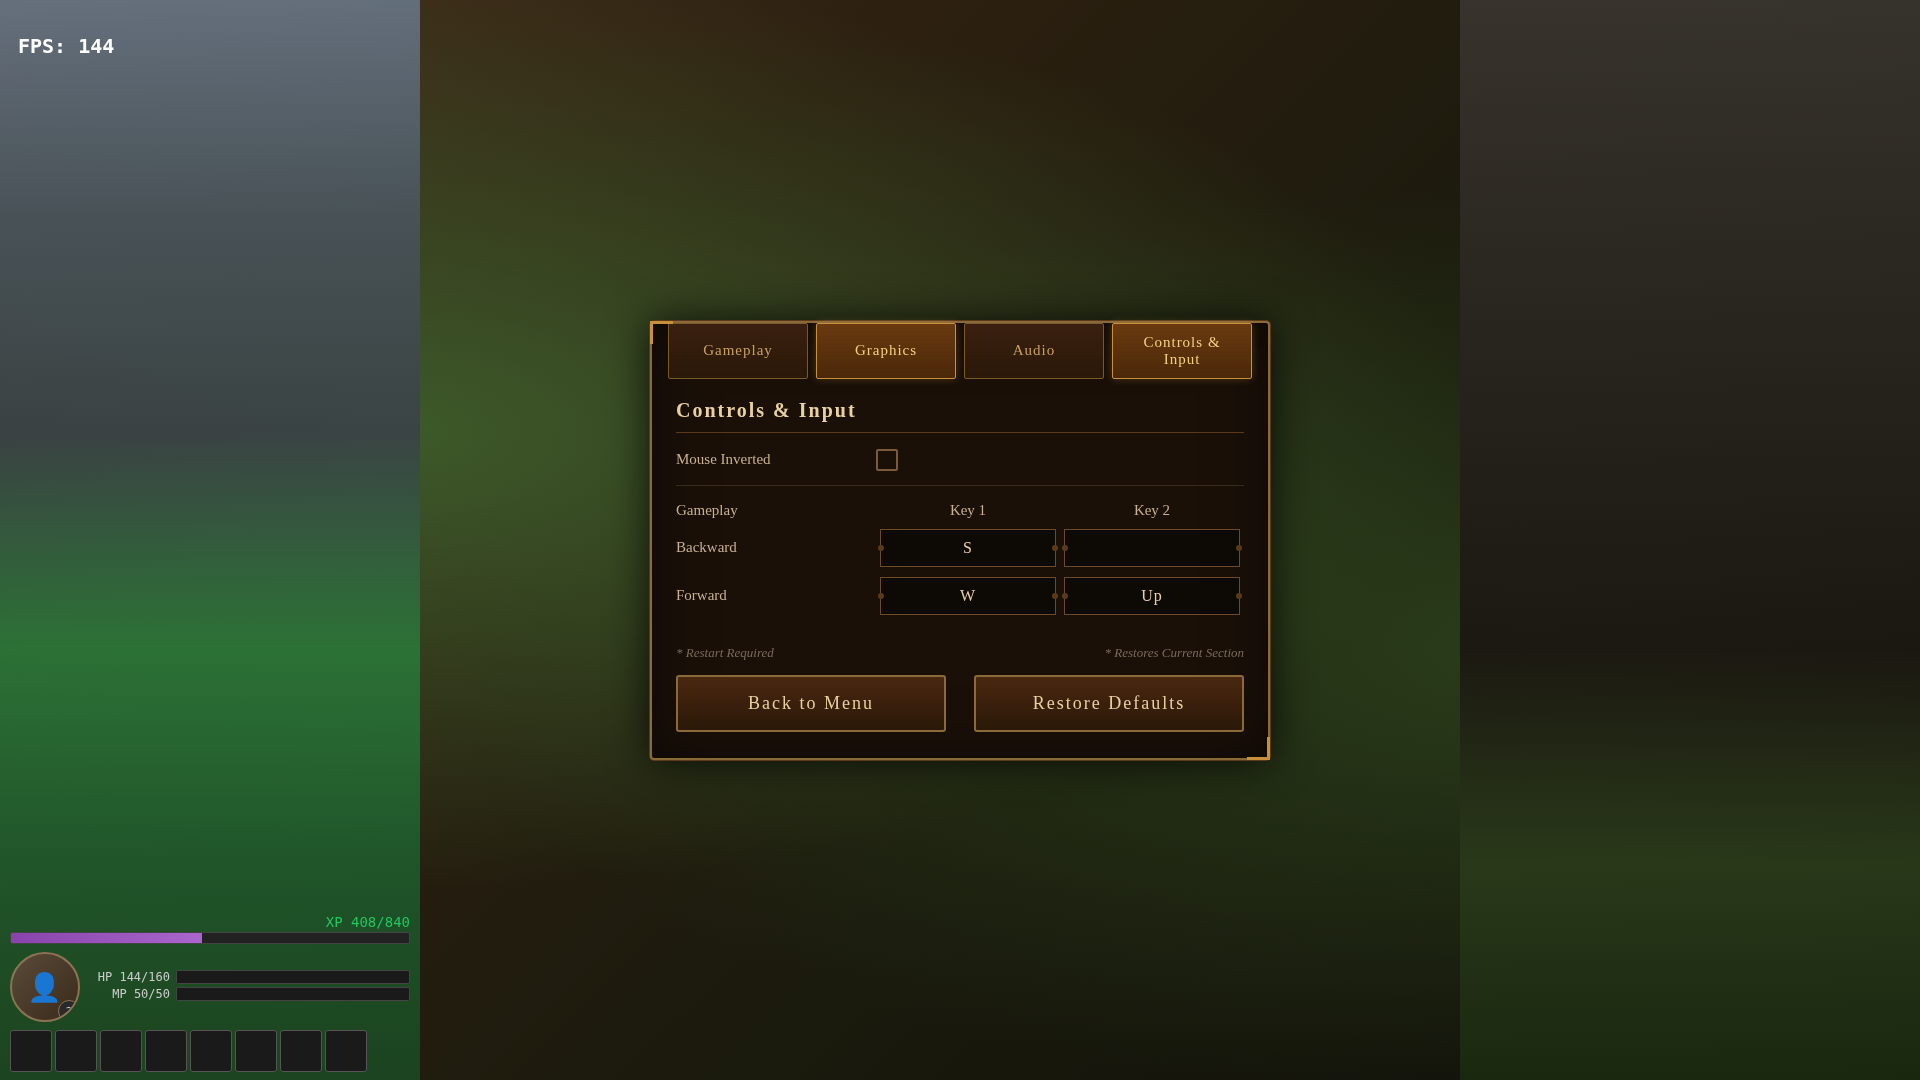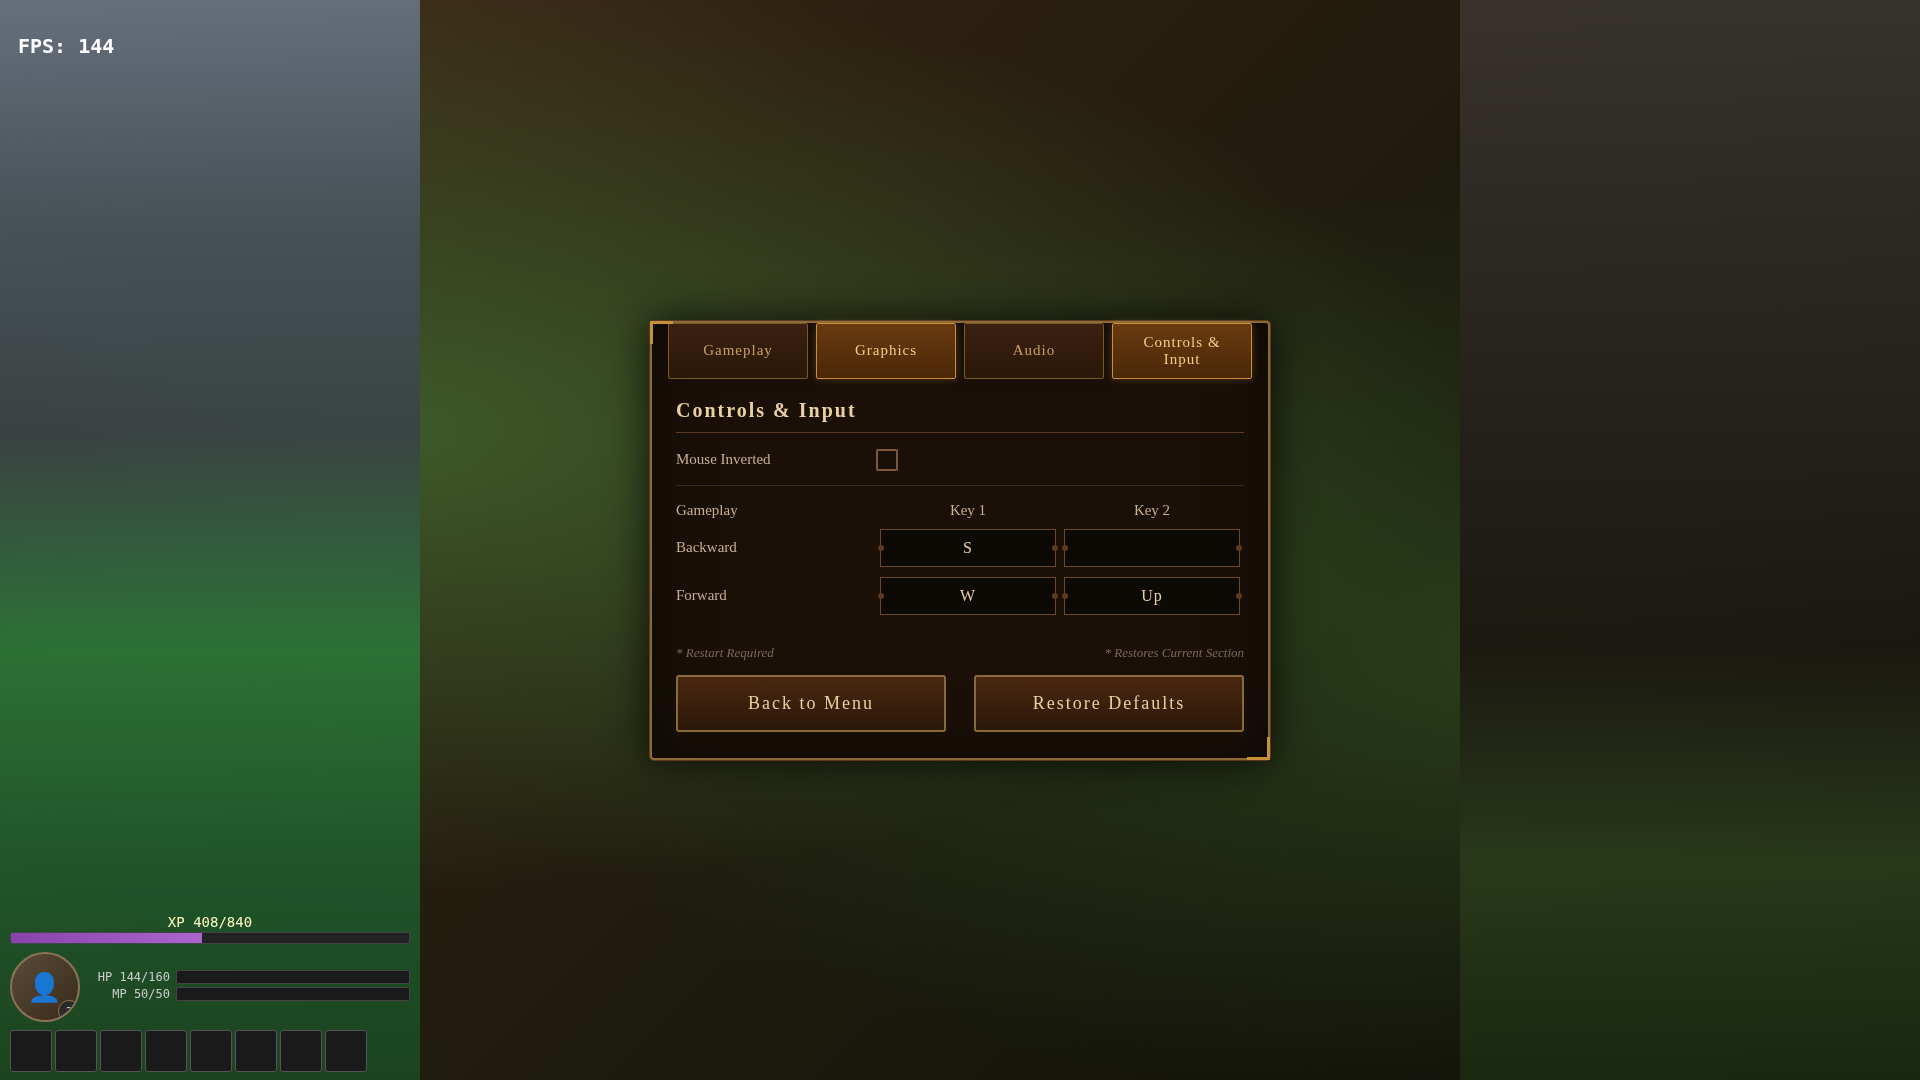--- a/index.html
+++ b/index.html
@@ -63,24 +63,24 @@
       left: 0;
       width: 420px;
       z-index: 100;
     }
 
     .xp-bar-container {
       padding: 8px 10px 4px;
     }
 
     .xp-label {
-      color: #fef9c3;
+      color: #22c55e;
       font-size: 14px;
       font-family: monospace;
-      text-align: center;
+      text-align: right;
       margin-bottom: 2px;
     }
 
     .xp-bar {
       height: 12px;
       background: #222;
       border: 1px solid #444;
       border-radius: 2px;
       overflow: hidden;
     }

